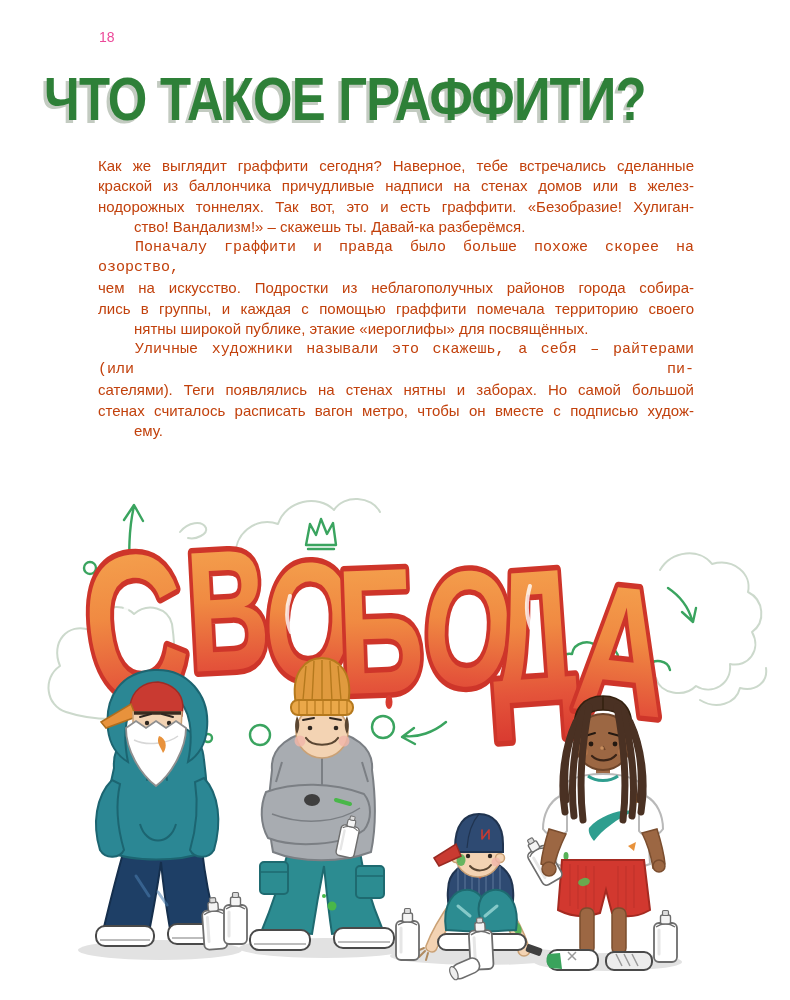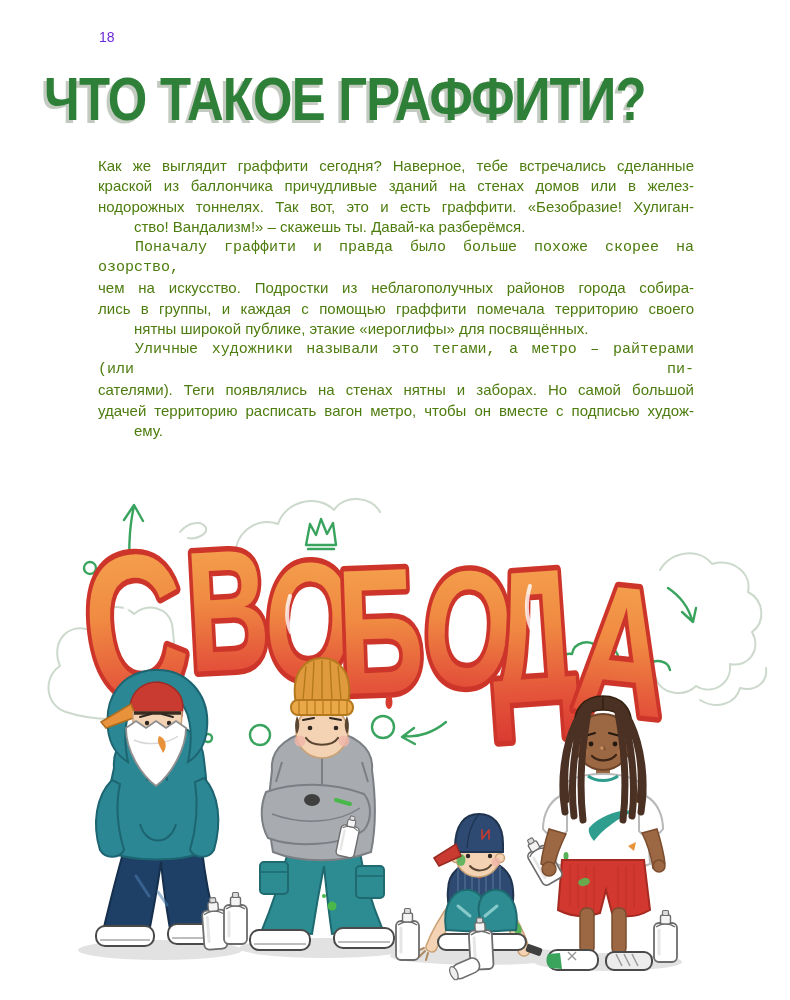--- a/index.html
+++ b/index.html
@@ -1,24 +1,24 @@
 <!DOCTYPE html>
 <html><head>
 <meta charset="utf-8">
 <style>
   html,body{margin:0;padding:0;background:#ffffff;}
   .page{position:relative;width:790px;height:1000px;background:#ffffff;overflow:hidden;
         font-family:"Liberation Sans",sans-serif;}
-  .page-number{position:absolute;left:99px;top:29px;font-size:14px;color:#6d28d9;}
+  .page-number{position:absolute;left:99px;top:29px;font-size:14px;color:#ec4899;}
   .title{position:absolute;left:44px;top:63px;margin:0;font-size:62px;font-weight:bold;
          color:#2e8038;letter-spacing:-1px;white-space:nowrap;
          transform:scaleX(0.82);transform-origin:left top;
          text-shadow:-4px 3px 0 #c3cbc1;}
   .bodytext{position:absolute;left:98px;top:156px;width:596px;font-size:15px;
-            line-height:20.4px;color:#4d7c0f;}
+            line-height:20.4px;color:#c2410c;}
   .para .line{text-align:justify;text-align-last:justify;}
   .para .line.last{text-align-last:left;margin-left:36px;}
   .para.indent .line:first-child{text-indent:37px;font-family:Liberation Mono, monospace;}
   .illo{position:absolute;left:0;top:478px;}
   .doodle{fill:none;stroke:#3aa45f;stroke-width:2.4;stroke-linecap:round;stroke-linejoin:round;}
   .cloud{fill:none;stroke:#ccd9cc;stroke-width:2;stroke-linecap:round;stroke-linejoin:round;}
   .graf{font-family:"Liberation Sans",sans-serif;font-weight:bold;fill:url(#gradLetters);
         stroke:#ce352a;stroke-width:11px;paint-order:stroke;stroke-linejoin:round;}
 </style>
 </head>
@@ -26,34 +26,34 @@
 
 <div class="page">
 
   <div class="page-number">18</div>
 
   <h1 class="title">ЧТО ТАКОЕ ГРАФФИТИ?</h1>
 
   <div class="bodytext">
     <div class="para">
         <div class="line">Как же выглядит граффити сегодня? Наверное, тебе встречались сделанные</div>
-        <div class="line">краской из баллончика причудливые зданий на стенах домов или в желез-</div>
+        <div class="line">краской из баллончика причудливые надписи на стенах домов или в желез-</div>
         <div class="line">нодорожных тоннелях. Так вот, это и есть граффити. «Безобразие! Хулиган-</div>
         <div class="line last">ство! Вандализм!» – скажешь ты. Давай-ка разберёмся.</div>
       </div>
     <div class="para indent">
         <div class="line">Поначалу граффити и правда было больше похоже скорее на озорство,</div>
         <div class="line">чем на искусство. Подростки из неблагополучных районов города собира-</div>
         <div class="line">лись в группы, и каждая с помощью граффити помечала территорию своего</div>
         <div class="line last">нятны широкой публике, этакие «иероглифы» для посвящённых.</div>
       </div>
     <div class="para indent">
-        <div class="line">Уличные художники называли это тегами, а метро – райтерами (или пи-</div>
+        <div class="line">Уличные художники называли это скажешь, а себя – райтерами (или пи-</div>
         <div class="line">сателями). Теги появлялись на стенах нятны и заборах. Но самой большой</div>
-        <div class="line">удачей территорию расписать вагон метро, чтобы он вместе с подписью худож-</div>
+        <div class="line">стенах считалось расписать вагон метро, чтобы он вместе с подписью худож-</div>
         <div class="line last">ему.</div>
       </div>
   </div>
 
   <svg class="illo" width="790" height="522" viewBox="0 478 790 522" xmlns="http://www.w3.org/2000/svg">
     <defs>
       <linearGradient id="gradLetters" x1="0" y1="0" x2="0" y2="1">
         <stop offset="0" stop-color="#f6ab52"></stop>
         <stop offset="0.45" stop-color="#f08a42"></stop>
         <stop offset="0.78" stop-color="#e4543a"></stop>

